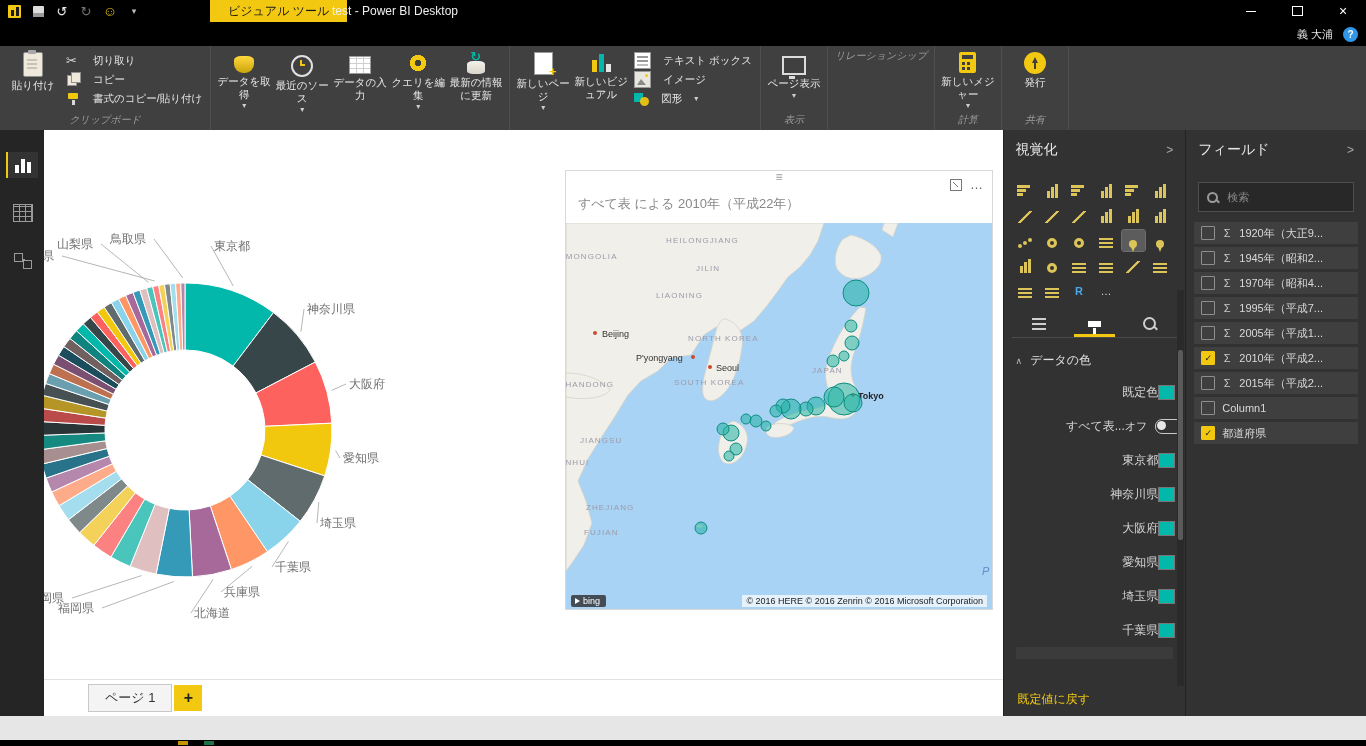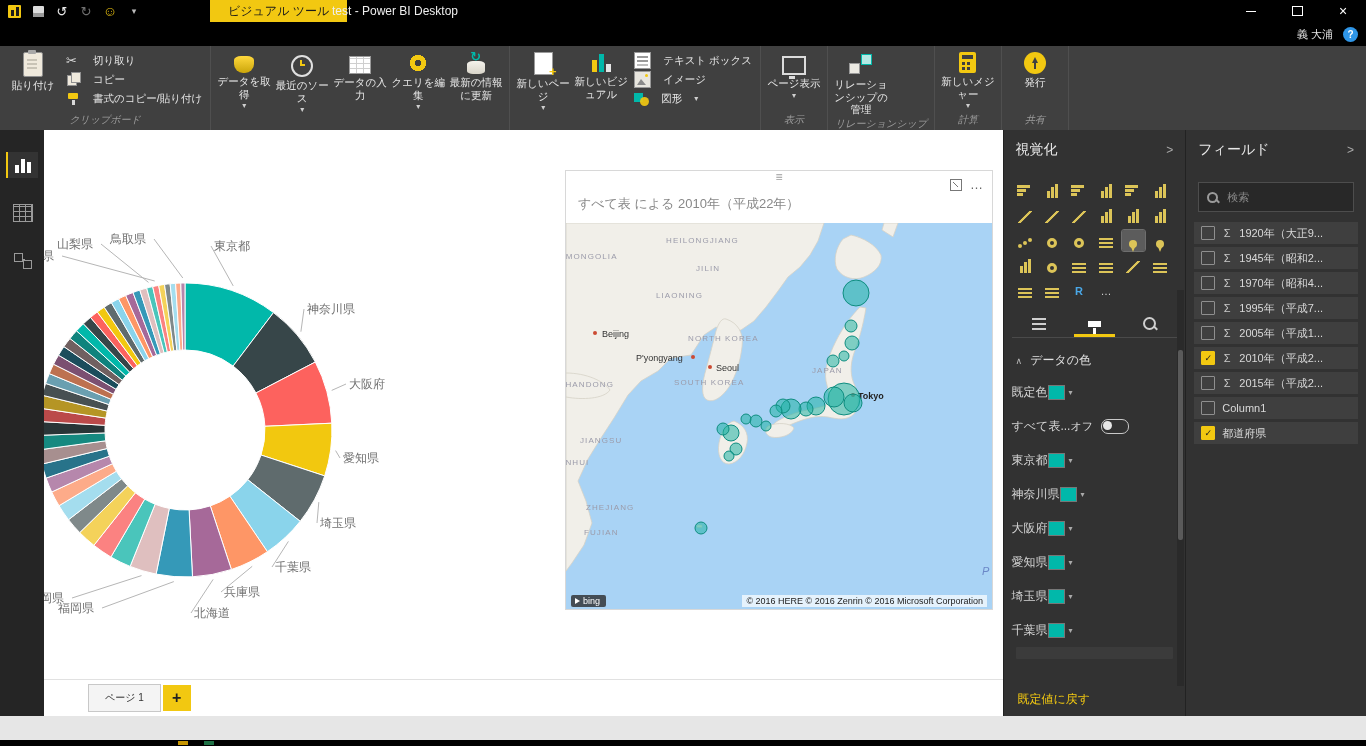--- a/index.html
+++ b/index.html
@@ -117,21 +117,21 @@
   .clab.big{font-weight:bold;fill:#222;}
   .olab{font-size:11px;font-style:italic;fill:#6b87c7;}
   .bubble{fill:rgba(32,178,164,0.55);stroke:#0e8d80;stroke-width:1;}
   .attribution{position:absolute;left:0;right:0;bottom:0;height:16px;display:flex;justify-content:space-between;align-items:center;padding:0 5px;}
   .bingbadge{background:rgba(40,40,40,.78);color:#fff;border-radius:2px;padding:1px 6px 1px 4px;font-size:9px;display:flex;align-items:center;gap:3px;}
   .bingbadge::before{content:"";border-top:3px solid transparent;border-bottom:3px solid transparent;border-left:5px solid #fff;display:inline-block;}
   .copyright{background:rgba(255,255,255,.7);font-size:9px;color:#222;padding:1px 4px;white-space:nowrap;}
 
   
   .tabbar{height:36px;background:#fff;border-top:1px solid #e1e1e1;display:flex;align-items:center;padding-left:44px;gap:2px;}
-  .pagetab{height:26px;display:flex;align-items:center;padding:0 16px;background:#f4f4f4;border:1px solid #c8c8c8;color:#333;font-size:10px;}
+  .pagetab{height:26px;display:flex;align-items:center;padding:0 16px;background:#f4f4f4;border:1px solid #c8c8c8;color:#333;font-size:13px;}
   .addpage{width:28px;height:26px;background:#f2c811;color:#222;font-size:16px;font-weight:bold;display:flex;align-items:center;justify-content:center;}
 
   
   .panel{background:#323232;color:#d9d9d9;position:relative;}
   .viz-panel{width:182px;border-left:1px solid #222;}
   .fields-panel{width:180px;border-left:1px solid #222;}
   .pheader{height:40px;display:flex;align-items:center;justify-content:space-between;padding:0 12px;font-size:14px;color:#e8e8e8;}
   .pheader .chev{color:#aaa;font-size:12px;}
   .vgrid{display:flex;flex-wrap:wrap;gap:4px 4px;margin:10px 10px 4px;}
   .vicon{width:17px;height:15px;display:flex;align-items:flex-end;justify-content:center;gap:1px;padding:3px;border-radius:2px;}
@@ -152,21 +152,21 @@
   .vtabs{display:flex;justify-content:space-around;align-items:flex-end;margin:12px 8px 0;border-bottom:1px solid #4a4a4a;}
   .vtab{padding:4px 14px 7px;display:flex;align-items:center;}
   .vtab.active{border-bottom:3px solid #f2c811;}
   .t-fields{width:14px;height:12px;background:repeating-linear-gradient(0deg,#cfcfcf 0 2px,transparent 2px 5px);}
   .t-format{width:13px;height:6px;background:#fff;position:relative;}
   .t-format::after{content:"";position:absolute;left:5px;top:7px;width:3px;height:6px;background:#fff;}
   .t-analytics{width:9px;height:9px;border:2px solid #cfcfcf;border-radius:50%;position:relative;}
   .t-analytics::after{content:"";position:absolute;left:8px;top:8px;width:5px;height:2px;background:#cfcfcf;transform:rotate(45deg);}
   .vsection{display:flex;align-items:center;gap:8px;margin:14px 12px 6px;font-size:12px;color:#e0e0e0;}
   .vsection .chev{font-size:9px;color:#bbb;}
-  .frow{display:flex;align-items:center;justify-content:flex-start;height:34px;padding:0 8px;font-size:12px;color:#d4d4d4;}
+  .frow{display:flex;align-items:center;justify-content:flex-end;height:34px;padding:0 2px;font-size:12px;color:#d4d4d4;}
   .frow .ctrl{display:flex;align-items:center;gap:4px;}
   .swatch{width:15px;height:13px;border:1px solid #777;}
   .caret{color:#aaa;font-size:8px;}
   .tstate{font-size:11px;color:#d9d9d9;margin-right:4px;}
   .pill{width:26px;height:13px;border:1px solid #c9c9c9;border-radius:7px;position:relative;}
   .knob{position:absolute;left:1px;top:1px;width:9px;height:9px;border-radius:50%;background:#e6e6e6;}
   .cutrow{height:12px;margin:0 12px;background:#3b3b3b;border-radius:1px;}
   .revert{position:absolute;left:14px;bottom:8px;color:#f2c811;font-size:12px;}
   .vscroll{position:absolute;right:1px;top:160px;bottom:30px;width:7px;background:#2a2a2a;}
   .vthumb{position:absolute;left:1px;top:60px;width:5px;height:190px;background:#5a5a5a;border-radius:2px;}
@@ -311,26 +311,20 @@
         <div class="gbuttons">
           <div class="rb-large">
             <span class="ric lg ic-pageview"></span>
             <span>ページ表示</span>
             <span class="arrow">▾</span>
           </div>
         </div>
         <div class="glabel">表示</div>
       </div>
       <div class="rgroup">
-        <div class="gbuttons">
-          <div class="rb-large">
-            <span class="ric lg ic-rel"></span>
-            <span>リレーションシップの管理</span>
-          </div>
-        </div>
         <div class="glabel">リレーションシップ</div>
       </div>
       <div class="rgroup">
         <div class="gbuttons">
           <div class="rb-large">
             <span class="ric lg ic-measure"></span>
             <span>新しいメジャー</span>
             <span class="arrow">▾</span>
           </div>
         </div>

